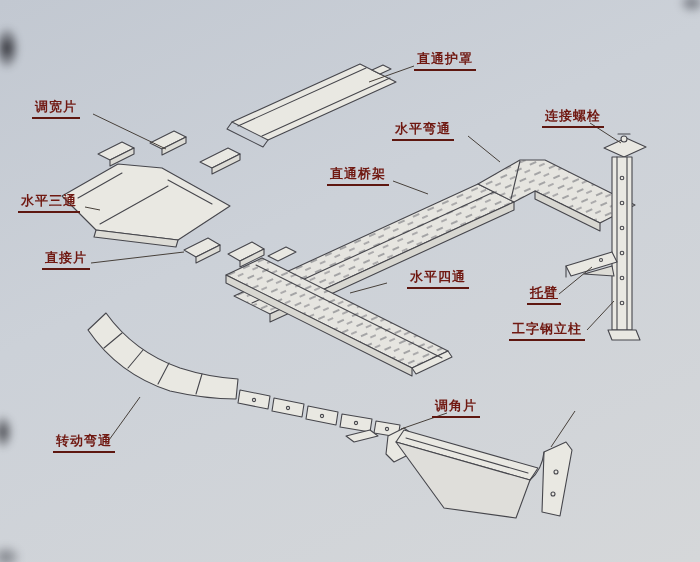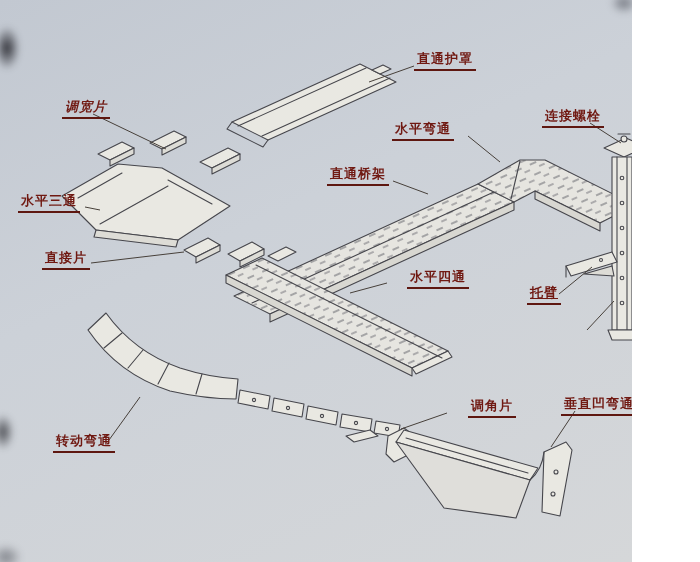--- a/index.html
+++ b/index.html
@@ -1,18 +1,18 @@
 <!DOCTYPE html>
 <html><head>
 <meta charset="utf-8">
 <style>
   html,body{margin:0;padding:0;}
   .stage{
     position:relative;
-    width:632px;height:562px;
+    width:700px;height:562px;
     background:linear-gradient(155deg,#c2c8d1 0%,#ccd1d8 40%,#d5d7d9 100%);
     overflow:hidden;
     font-family:"DejaVu Sans",sans-serif;
   }
   svg{position:absolute;left:0;top:0;}
   .lbl{
     position:absolute;
     color:#701912;
     font-size:13px;
     font-weight:bold;
@@ -163,29 +163,29 @@
       <line x1="387" y1="283" x2="350" y2="293"></line>
       <line x1="559" y1="294" x2="592" y2="267"></line>
       <line x1="587" y1="330" x2="614" y2="301"></line>
       <line x1="447" y1="413" x2="401" y2="429"></line>
       <line x1="575" y1="411" x2="551" y2="447"></line>
       <line x1="109" y1="440" x2="140" y2="397"></line>
     </g>
   </svg>
 
   <div class="lbl" style="left:414px;top:50px;">直通护罩</div>
-  <div class="lbl" style="left:62px;top:98px;font-style:italic;">调宽片</div>
+  <div class="lbl" style="left:32px;top:98px;">调宽片</div>
   <div class="lbl" style="left:18px;top:192px;">水平三通</div>
   <div class="lbl" style="left:42px;top:249px;">直接片</div>
   <div class="lbl" style="left:392px;top:120px;">水平弯通</div>
   <div class="lbl" style="left:542px;top:107px;">连接螺栓</div>
   <div class="lbl" style="left:327px;top:165px;">直通桥架</div>
   <div class="lbl" style="left:407px;top:268px;">水平四通</div>
   <div class="lbl" style="left:527px;top:284px;text-decoration:underline;">托臂</div>
-  <div class="lbl" style="left:468px;top:397px;text-align:right;">调角片</div>
-  <div class="lbl" style="left:561px;top:395px;">垂直凹弯通</div>
+  <div class="lbl" style="left:509px;top:320px;">工字钢立柱</div>
+  <div class="lbl" style="left:432px;top:397px;text-align:right;">调角片</div>
   <div class="lbl" style="left:45px;top:432px;margin-left:8px;">转动弯通</div>
 
   <div class="smudge s1"></div>
   <div class="smudge s2"></div>
   <div class="smudge s3"></div>
   <div class="smudge s4"></div>
 </div>
 
 </body></html>

